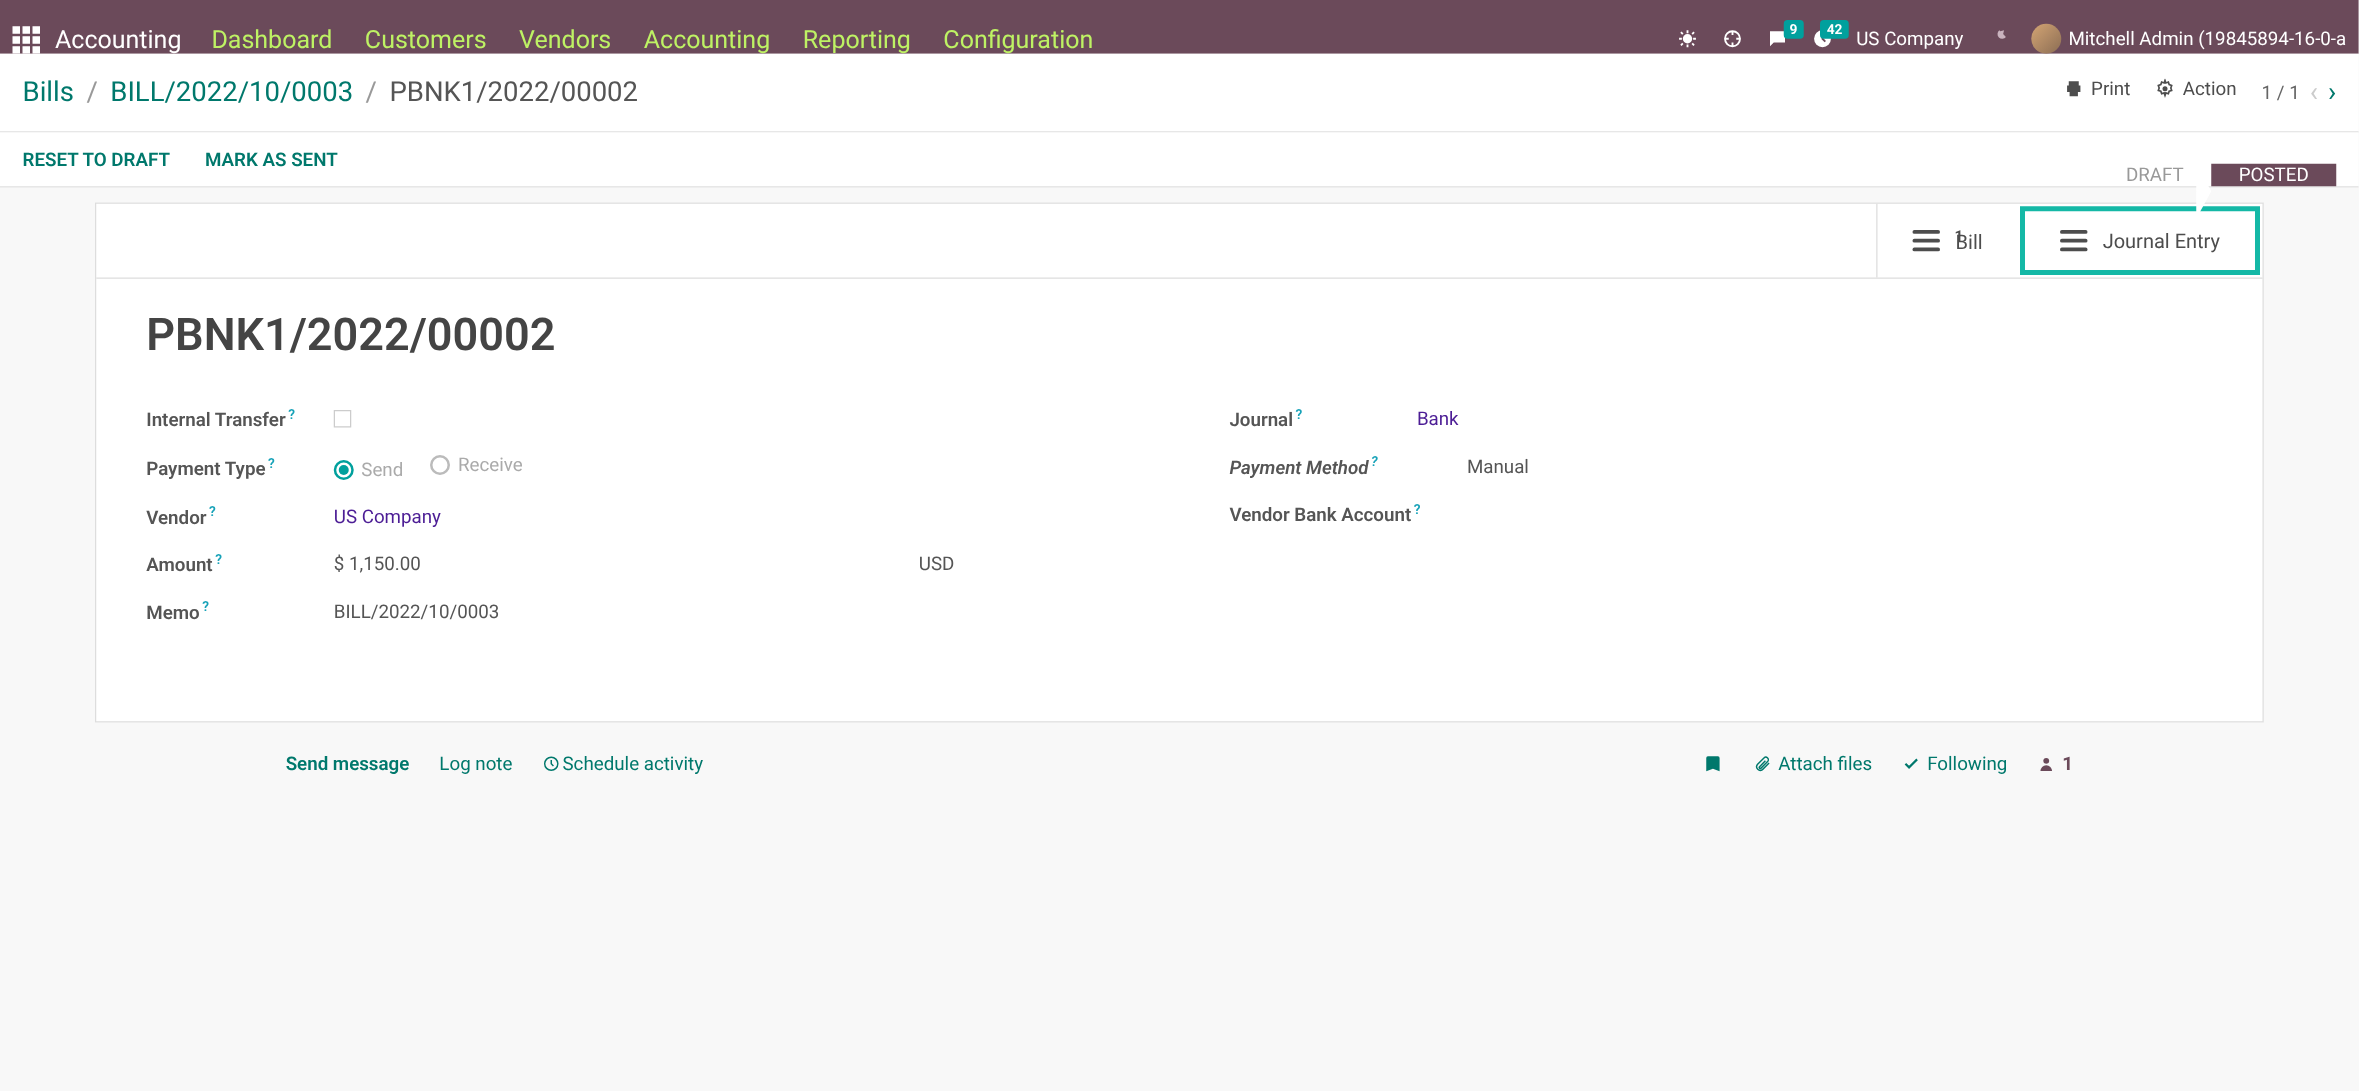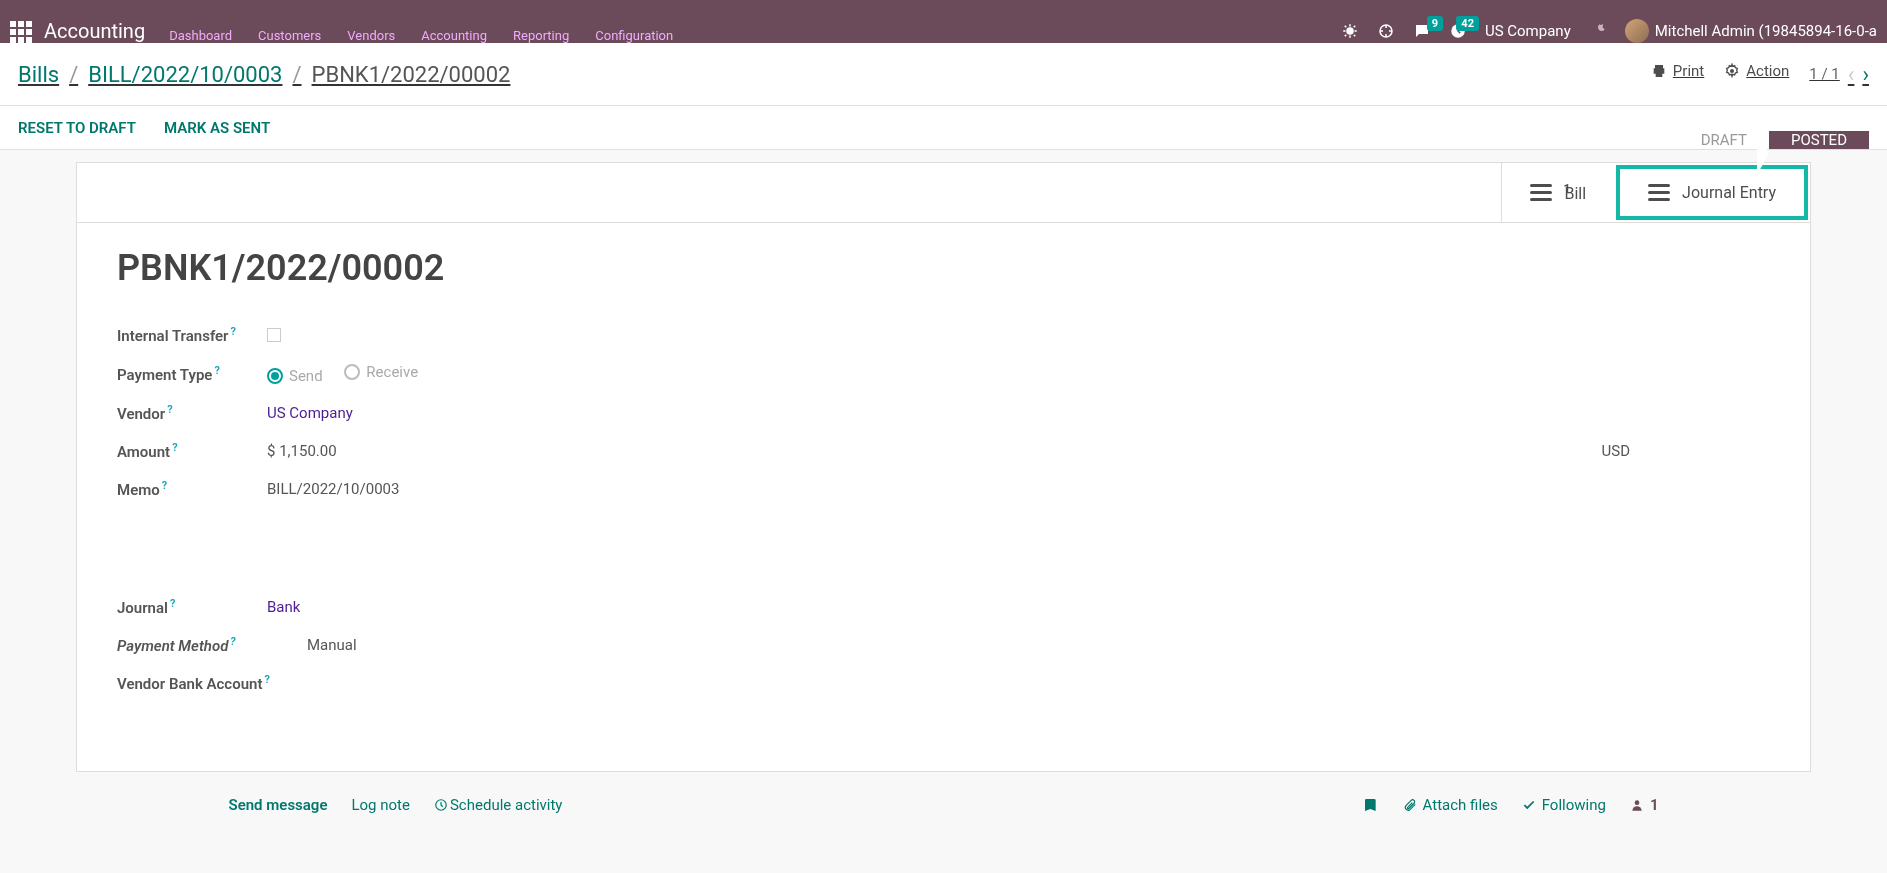--- a/index.html
+++ b/index.html
@@ -4,30 +4,30 @@
 <style>
 * { margin: 0; padding: 0; box-sizing: border-box; }
 body { font-family: -apple-system, BlinkMacSystemFont, "Segoe UI", Roboto, Helvetica, Arial, sans-serif; font-size: 14px; color: #333; background: #f8f8f8; }
 
 
 .topbar { background: #6b4a5a; color: #fff; height: 43px; display: flex; align-items: flex-end; padding: 0 10px; overflow: hidden; white-space: nowrap; }
 .apps-icon { width: 22px; height: 22px; display: grid; grid-template-columns: repeat(3,1fr); grid-template-rows: repeat(3,1fr); gap: 2px; margin-right: 12px; cursor: pointer; }
 .apps-icon span { background: #fff; }
 .app-title { font-size: 20px; font-weight: 400; margin-right: 24px; cursor: pointer; }
 .topnav { display: flex; gap: 26px; }
-.topnav a { color: #f0abfc; text-decoration: none; font-size: 13px; cursor: pointer; }
+.topnav a { color: #bef264; text-decoration: none; font-size: 20px; cursor: pointer; }
 .top-right { margin-left: auto; display: flex; align-items: center; gap: 18px; }
 .top-icon { color: #fff; cursor: pointer; position: relative; }
 .badge { position: absolute; top: -6px; right: -12px; background: #00a09d; color: #fff; font-size: 11px; font-weight: bold; padding: 1px 5px; border-radius: 3px; }
 .company { color: #fff; font-size: 15px; cursor: pointer; }
 .avatar { width: 24px; height: 24px; border-radius: 50%; background: linear-gradient(135deg,#d4a574,#8b6d54); display: inline-block; margin-right: 6px; vertical-align: middle; }
 .userlabel { color:#fff; font-size:15px; cursor:pointer; }
 
 
-.controlbar { background: #fff; height: 63px; display: flex; align-items: center; padding: 0 18px; border-bottom: 1px solid #e0e0e0; text-decoration: underline; }
+.controlbar { background: #fff; height: 63px; display: flex; align-items: center; padding: 0 18px; border-bottom: 1px solid #e0e0e0; }
 .crumbs { font-size: 22px; display: flex; gap: 10px; align-items: center; }
 .crumbs a { color: #00786c; text-decoration: none; cursor: pointer; }
 .crumbs .sep { color: #999; }
 .crumbs .active { color: #555; }
 .ctrl-right { margin-left: auto; display: flex; align-items: flex-start; gap: 20px; color: #4d4d4d; }
 .ctrl-right span.btn { cursor: pointer; display: flex; align-items: center; gap: 6px; font-size: 15px; color: #4d4d4d; }
 .pager { display: flex; align-items: center; gap: 8px; font-size: 15px; color: #666; }
 .chev { color: #ccc; font-size: 22px; cursor: pointer; }
 .chev.active { color: #00786c; }
 
@@ -46,21 +46,21 @@
 .card { background: #fff; border: 1px solid #ddd; margin-top: 12px; }
 .stat-row { display: flex; justify-content: flex-end; border-bottom: 1px solid #ddd; }
 .stat-btn { border-left: 1px solid #ddd; padding: 14px 28px; display: flex; align-items: center; gap: 12px; cursor: pointer; color: #4d4d4d; font-size:16px; }
 .stat-btn.highlight { border: 4px solid #14b8a6; margin: 2px; }
 .hamline { width: 22px; height: 3px; background: #4d4d4d; border-radius: 2px; }
 .hamstack { display: flex; flex-direction: column; gap: 4px; }
 .stat-count { font-size: 12px; font-weight: bold; margin-right: -6px; vertical-align: super; }
 
 .form-body { padding: 24px 40px 60px; }
 .record-title { font-size: 36px; font-weight: 600; color: #444; margin-bottom: 36px; }
-.form-cols { display: flex; gap: 80px; flex-direction: column; }
+.form-cols { display: flex; gap: 80px; }
 .form-col { flex: 1; }
 .frow { display: flex; align-items: center; margin-bottom: 18px; }
 .flabel { width: 150px; font-size: 15px; color: #555; font-weight: 600; }
 .fhelp { color: #17a2b8; font-size: 11px; vertical-align: super; margin-left: 2px; cursor: help; }
 .fval { color: #555; font-size: 15px; flex: 1; }
 .fval.link { color: #4c1d95; cursor: pointer; }
 .radio { display: inline-flex; align-items: center; margin-right: 18px; color: #aaa; }
 .radio-dot { width: 16px; height: 16px; border-radius:50%; border: 2px solid #bbb; margin-right: 6px; display:inline-flex; align-items:center; justify-content:center; }
 .radio-dot.checked { border-color: #00a09d; }
 .radio-dot.checked::after { content:""; width:8px; height:8px; border-radius:50%; background:#00a09d; }

